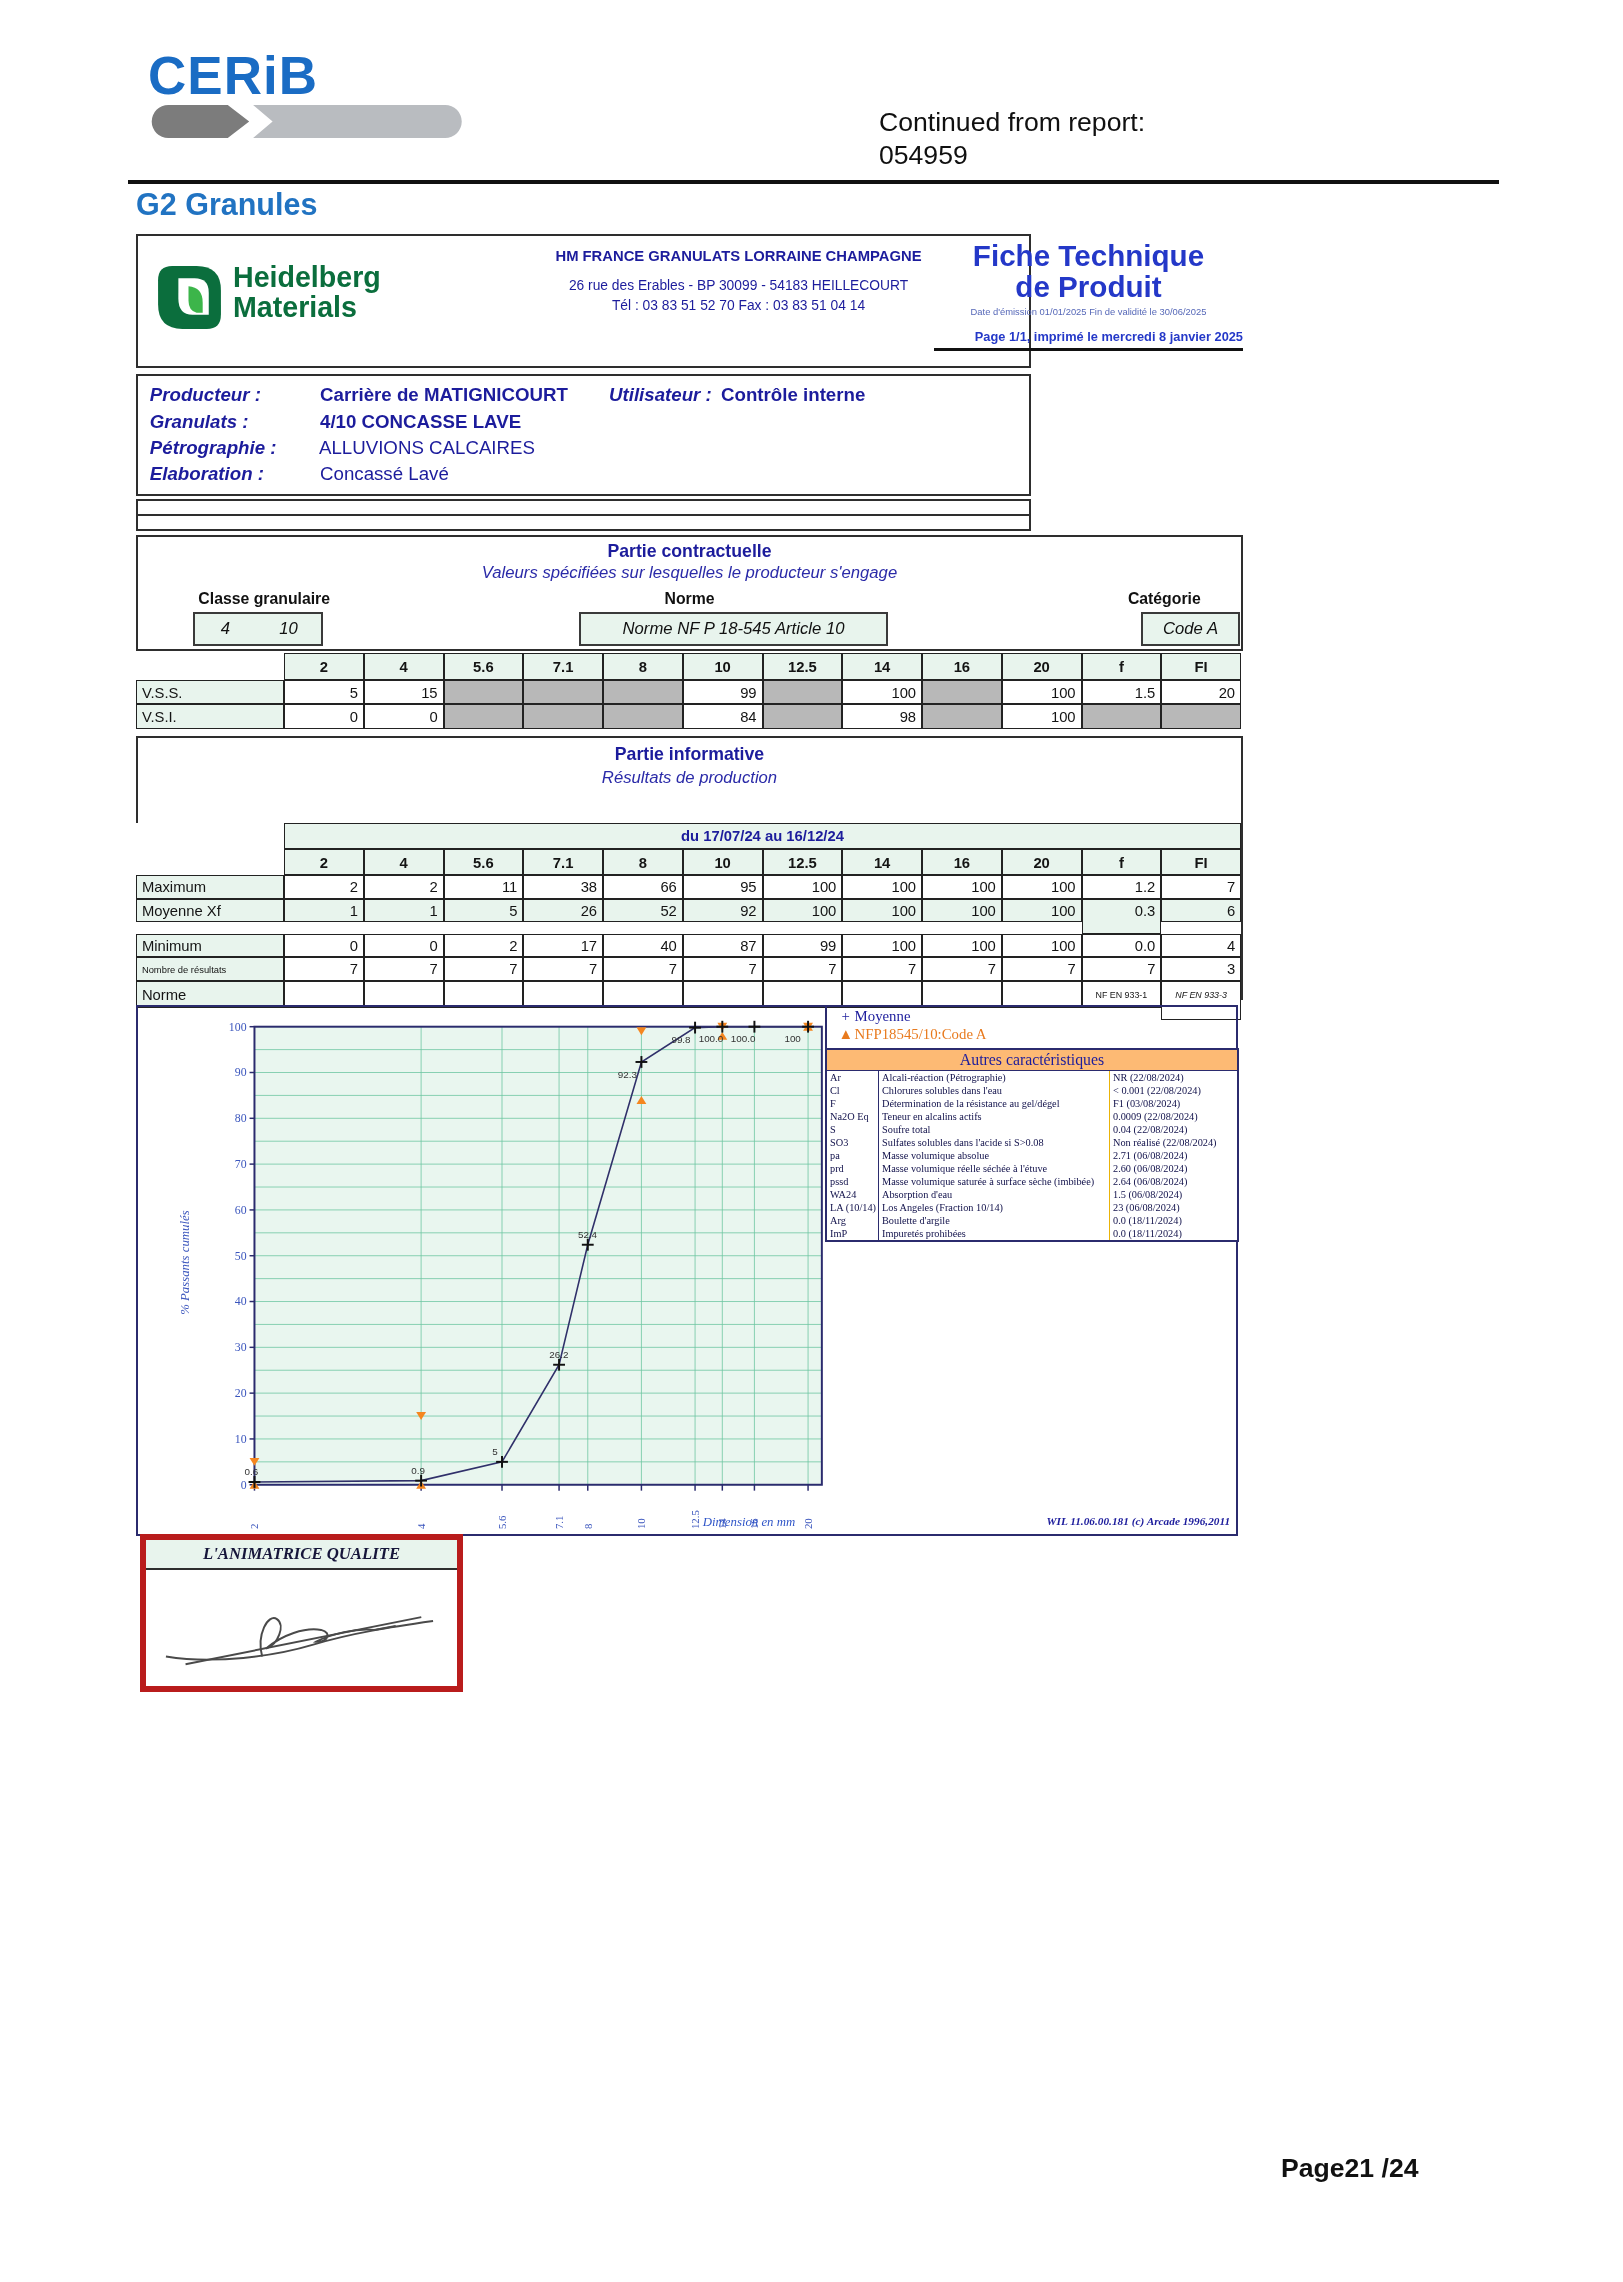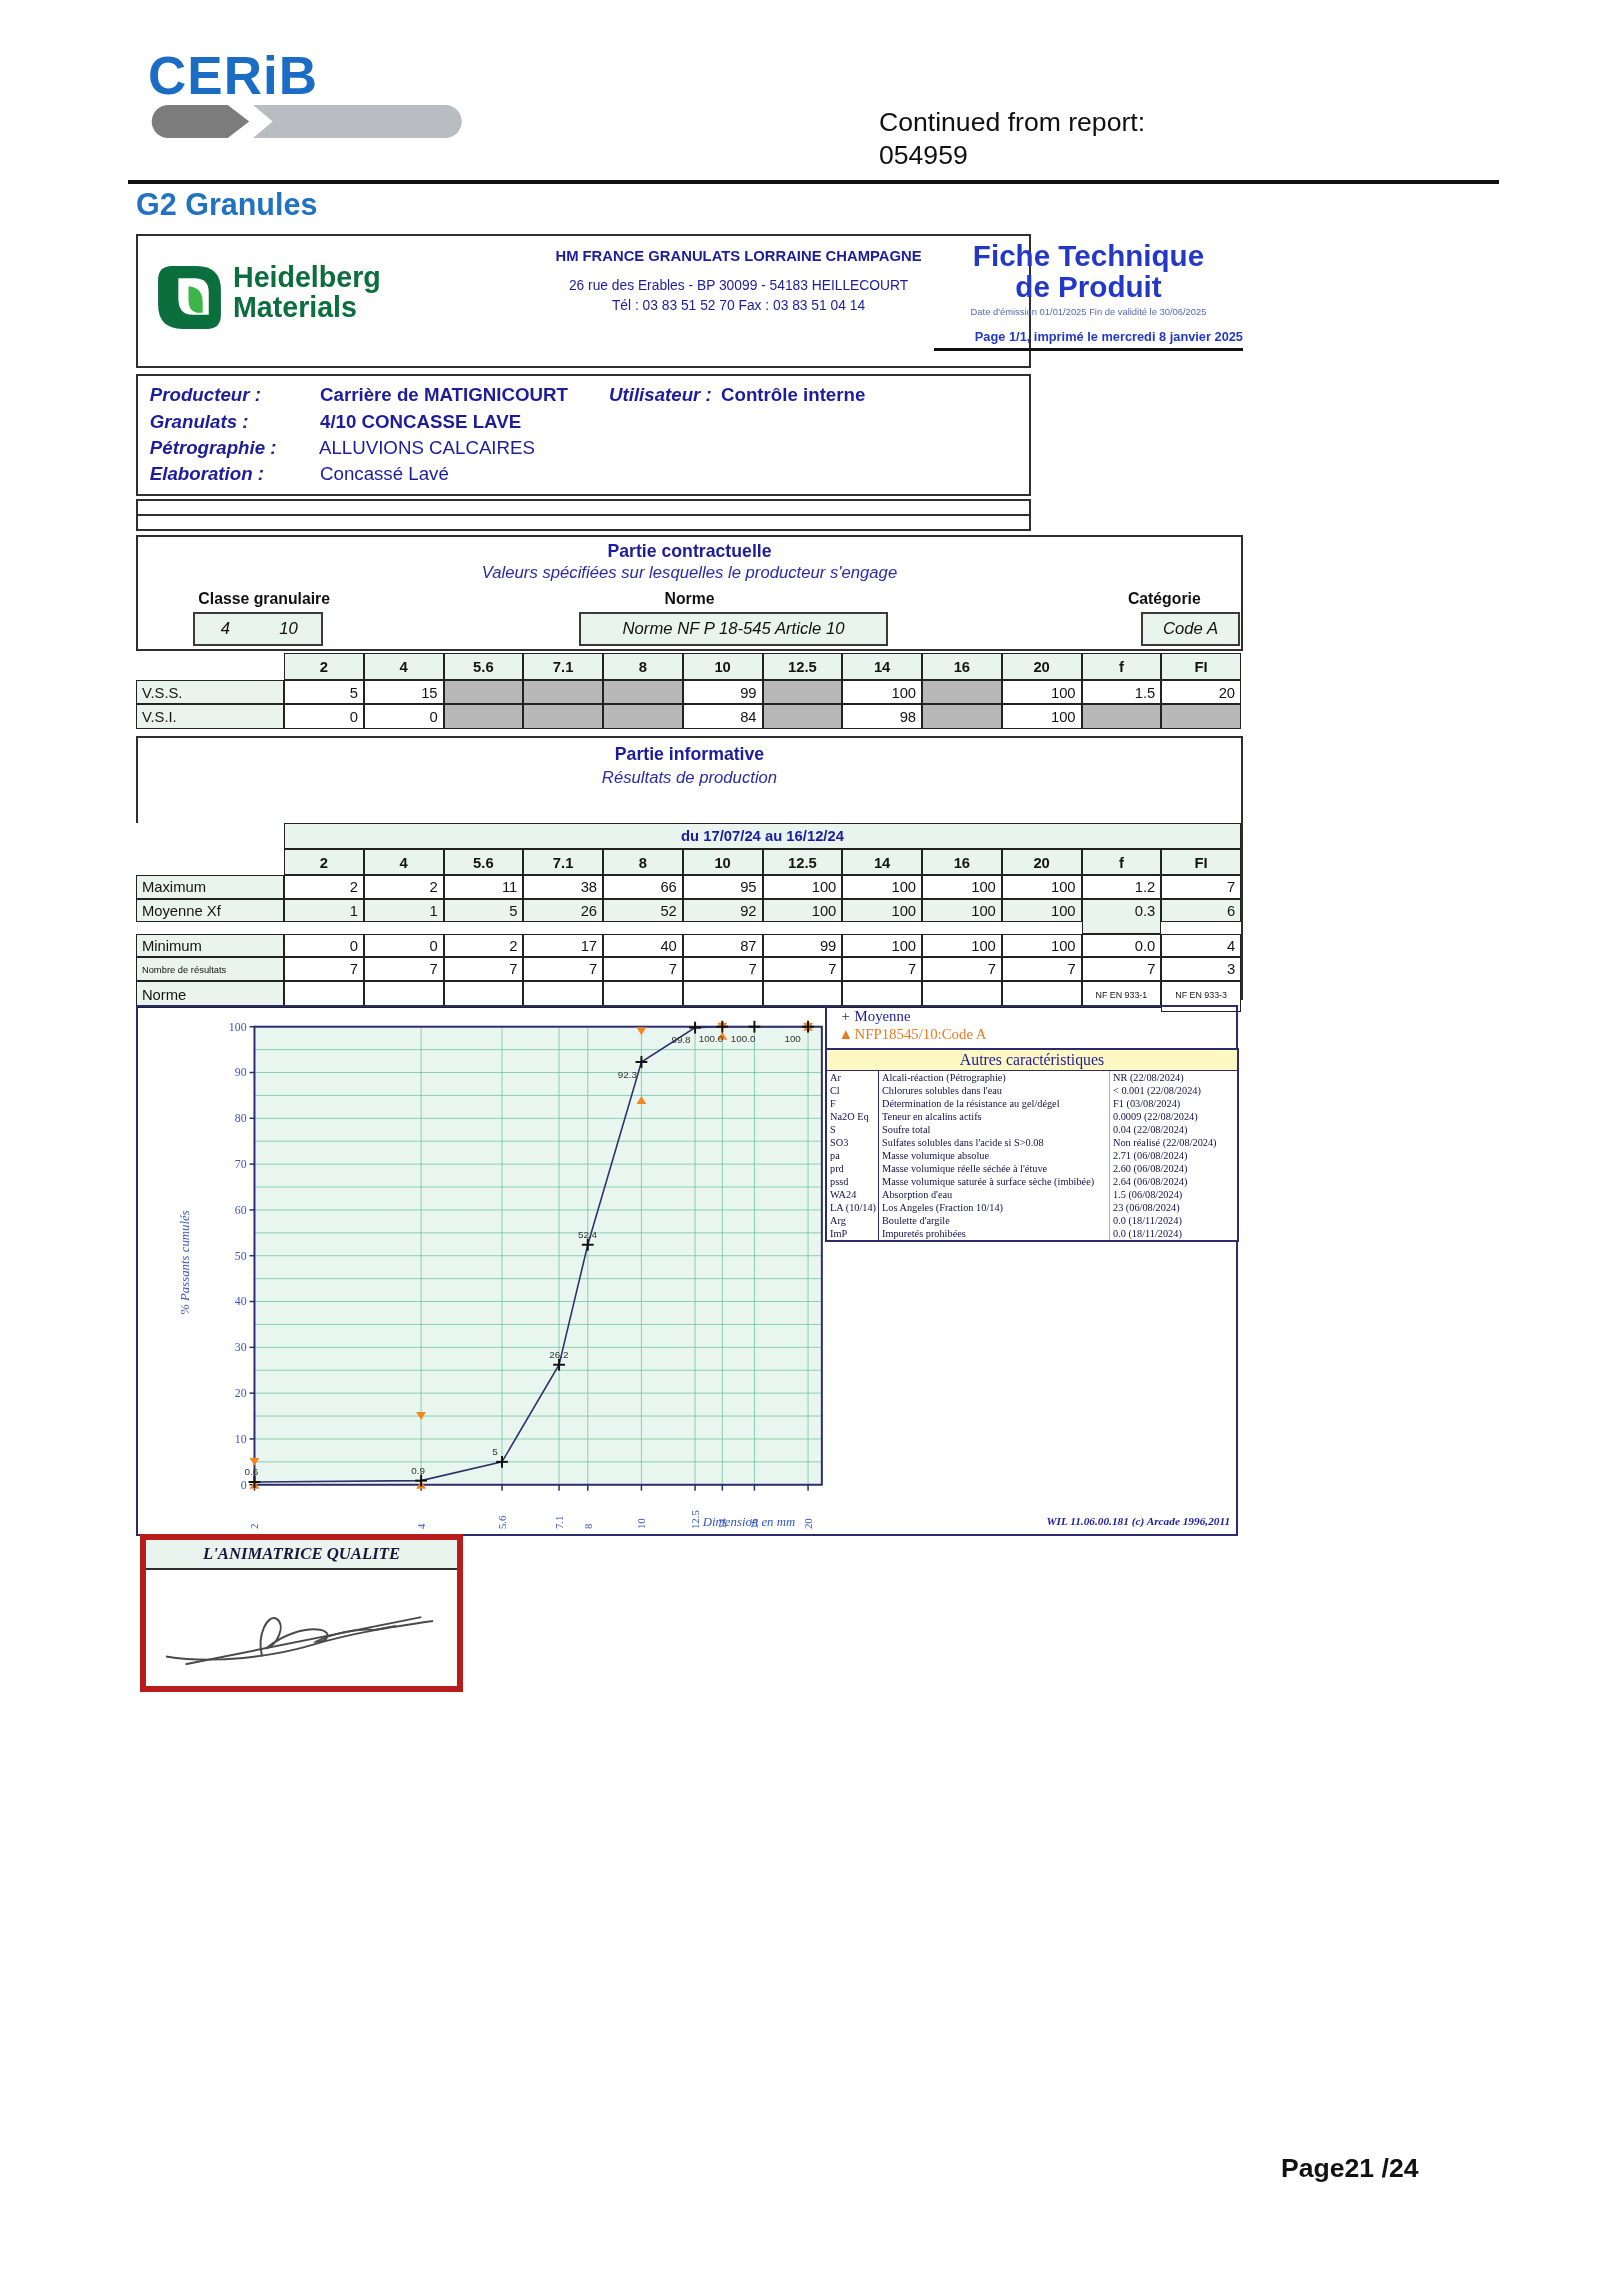--- a/index.html
+++ b/index.html
@@ -59,21 +59,21 @@
   .inf-table{left:136px;top:823px;}
 
   
   .chart-box{left:136px;top:1005px;width:1098px;height:527px;border:2px solid #2b2b6e;}
   .legend{position:absolute;left:687px;top:0;width:410px;height:41px;border-left:2px solid #2b2b6e;font-family:"Liberation Serif",serif;}
   .leg-row{position:absolute;left:9.9px;font-size:14.8px;white-space:nowrap;}
   .leg-1{top:1px;color:#1c1c9c;}
   .leg-2{top:18.7px;color:#e87a1e;}
   .leg-mark{display:inline-block;width:17.7px;text-align:center;}
   .autres{position:absolute;left:687px;top:41px;width:410px;border:2px solid #2b2b6e;background:#fff;font-family:"Liberation Serif",serif;}
-  .autres-title{background:#fef9c3;border-bottom:1px solid #2b2b6e;text-align:center;font-size:15.8px;color:#1c1c9c;padding:1px 0;}
+  .autres-title{background:#fdba74;border-bottom:1px solid #2b2b6e;text-align:center;font-size:15.8px;color:#1c1c9c;padding:1px 0;}
   .a-grid{display:grid;grid-template-columns:51px 231px 1fr;}
   .a-grid div{font-size:10.3px;line-height:13px;color:#10104a;white-space:nowrap;overflow:hidden;padding-left:3px;}
   .a-grid .c2{border-left:1px solid #2b2b6e;}
   .a-grid .c3{border-left:1px solid #eab308;}
   .dim-label{position:absolute;left:493px;top:508px;width:236px;text-align:center;font-family:"Liberation Serif",serif;font-style:italic;font-size:12.8px;color:#2f55c8;}
   .wil{position:absolute;right:5.9px;top:508px;font-family:"Liberation Serif",serif;font-style:italic;font-weight:700;font-size:11.3px;color:#1c1c9c;}
 
   
   .sig-box{left:140px;top:1534px;width:311px;height:146px;border:6px solid #b91c1c;}
   .sig-head{height:27.6px;line-height:27.6px;background:#e8f4ed;border-bottom:2px solid #2e2e2e;text-align:center;font-family:"Liberation Serif",serif;font-style:italic;font-weight:700;font-size:16.7px;color:#16163a;}
@@ -283,21 +283,21 @@
       <div class="vc" style="height: 26.6px; line-height: 26.6px;"></div>
       <div class="vc" style="height: 26.6px; line-height: 26.6px;"></div>
       <div class="vc" style="height: 26.6px; line-height: 26.6px;"></div>
       <div class="vc" style="height: 26.6px; line-height: 26.6px;"></div>
       <div class="vc" style="height: 26.6px; line-height: 26.6px;"></div>
       <div class="vc" style="height: 26.6px; line-height: 26.6px;"></div>
       <div class="vc" style="height: 26.6px; line-height: 26.6px;"></div>
       <div class="vc" style="height: 26.6px; line-height: 26.6px;"></div>
       <div class="vc" style="height: 26.6px; line-height: 26.6px;"></div>
       <div class="vc sm" style="height: 26.6px; line-height: 26.6px;">NF EN 933-1</div>
-      <div class="vc sm" style="height: 31px; line-height: 26.6px;">NF EN 933-3</div>
+      <div class="vc sm" style="height: 39px; line-height: 26.6px; font-style: italic;">NF EN 933-3</div>
     </div>
 
   <div class="abs chart-box">
     <svg id="chart-svg" width="690" height="527" viewBox="0 0 700 535">
         <rect x="118" y="20" width="576" height="465" fill="#e9f6ef"></rect>
         <line x1="118" y1="485" x2="694" y2="485" stroke="#6cc6a1" stroke-width="0.8"></line>
         <line x1="118" y1="461.75" x2="694" y2="461.75" stroke="#6cc6a1" stroke-width="0.8"></line>
         <line x1="118" y1="438.5" x2="694" y2="438.5" stroke="#6cc6a1" stroke-width="0.8"></line>
         <line x1="118" y1="415.25" x2="694" y2="415.25" stroke="#6cc6a1" stroke-width="0.8"></line>
         <line x1="118" y1="392" x2="694" y2="392" stroke="#6cc6a1" stroke-width="0.8"></line>

